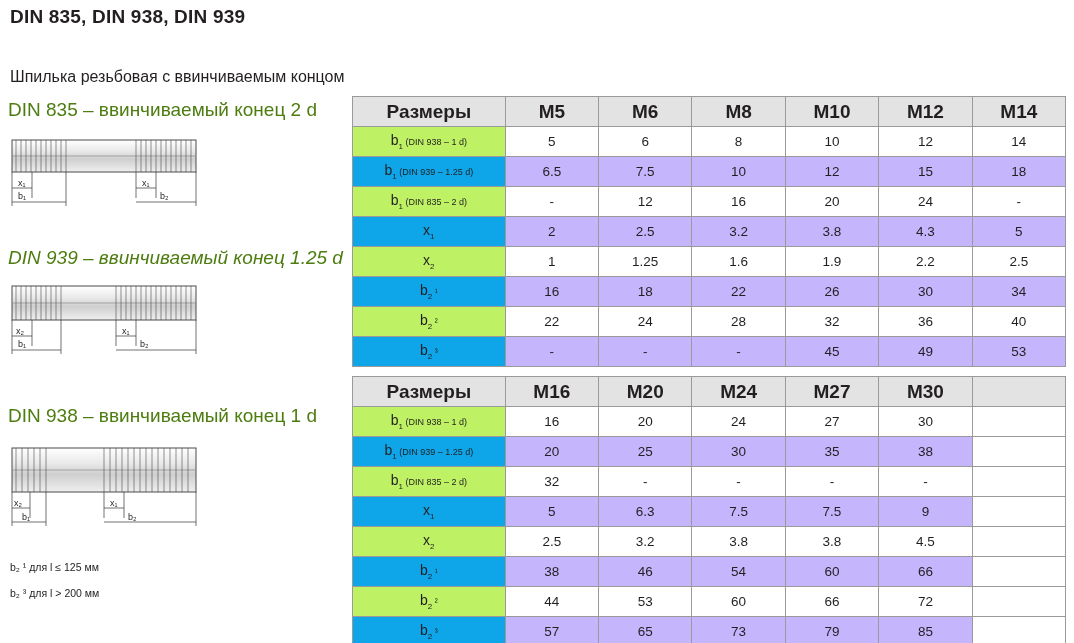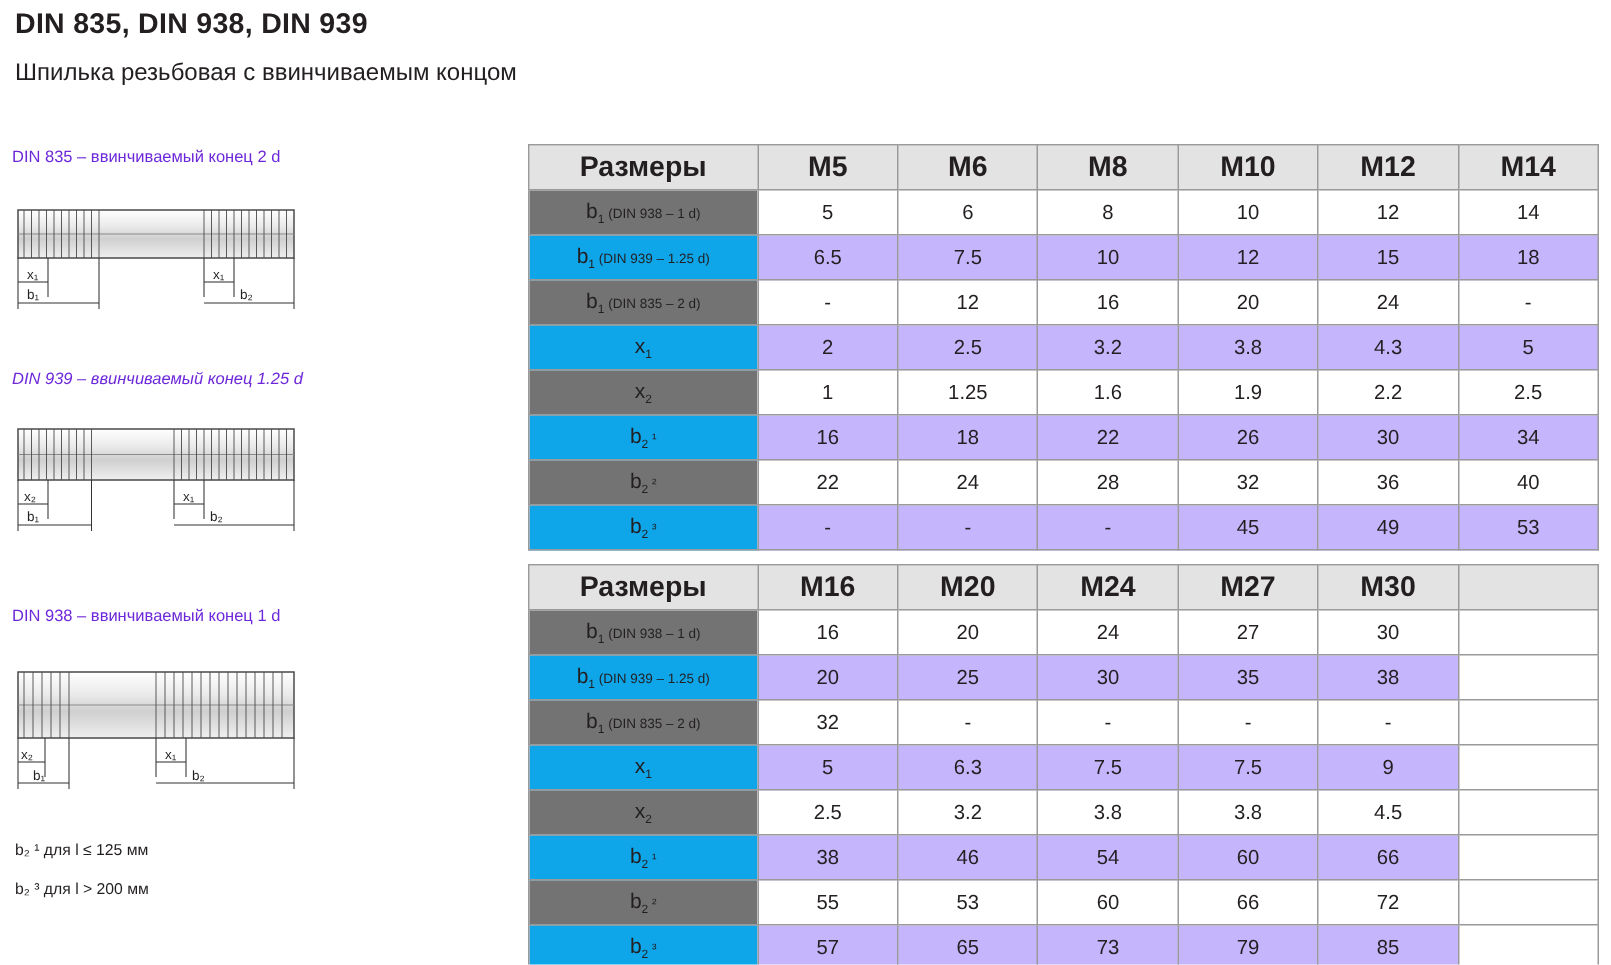--- a/index.html
+++ b/index.html
@@ -24,28 +24,28 @@
     position: absolute;
     left: 10px;
     top: 6px;
     font-size: 19px;
     font-weight: bold;
     letter-spacing: 0.2px;
   }
   .subtitle {
     position: absolute;
     left: 10px;
-    top: 40px;
+    top: 68px;
     font-size: 16px;
     font-weight: normal;
   }
   .dwg-caption {
     position: absolute;
-    font-size: 11px;
-    color: #6d28d9;
+    font-size: 19px;
+    color: #4d7c0f;
     white-space: nowrap;
   }
   .cap1 { left: 8px; top: 99px; }
   .cap2 { left: 8px; top: 247px; font-style: italic; }
   .cap3 { left: 8px; top: 405px; }
 
   .dwg { position: absolute; }
   .dwg1 { left: 8px; top: 126px; }
   .dwg2 { left: 8px; top: 274px; }
   .dwg3 { left: 8px; top: 432px; }
@@ -74,21 +74,21 @@
     height: 29px;
     font-weight: normal;
     color: #231f20;
   }
   table.spec th {
     background: #e3e3e3;
     font-weight: bold;
     font-size: 19px;
   }
   table.spec td.label {
-    background: #737373;
+    background: #bef264;
     font-size: 13.5px;
   }
   table.spec td.val {
     background: #ffffff;
     font-size: 13.5px;
   }
   table.spec tr.alt td.val {
     background: #c4b5fd;
   }
   table.spec tr.alt td.label {
@@ -464,21 +464,21 @@
         <td class="label"><span class="lbl-main">b</span><sub>2</sub><span class="lbl-sub"> ¹</span></td>
         <td class="val">38</td>
         <td class="val">46</td>
         <td class="val">54</td>
         <td class="val">60</td>
         <td class="val">66</td>
         <td class="empty"></td>
       </tr>
       <tr>
         <td class="label"><span class="lbl-main">b</span><sub>2</sub><span class="lbl-sub"> ²</span></td>
-        <td class="val">55</td>
+        <td class="val">44</td>
         <td class="val">53</td>
         <td class="val">60</td>
         <td class="val">66</td>
         <td class="val">72</td>
         <td class="empty"></td>
       </tr>
       <tr class="alt">
         <td class="label"><span class="lbl-main">b</span><sub>2</sub><span class="lbl-sub"> ³</span></td>
         <td class="val">57</td>
         <td class="val">65</td>

